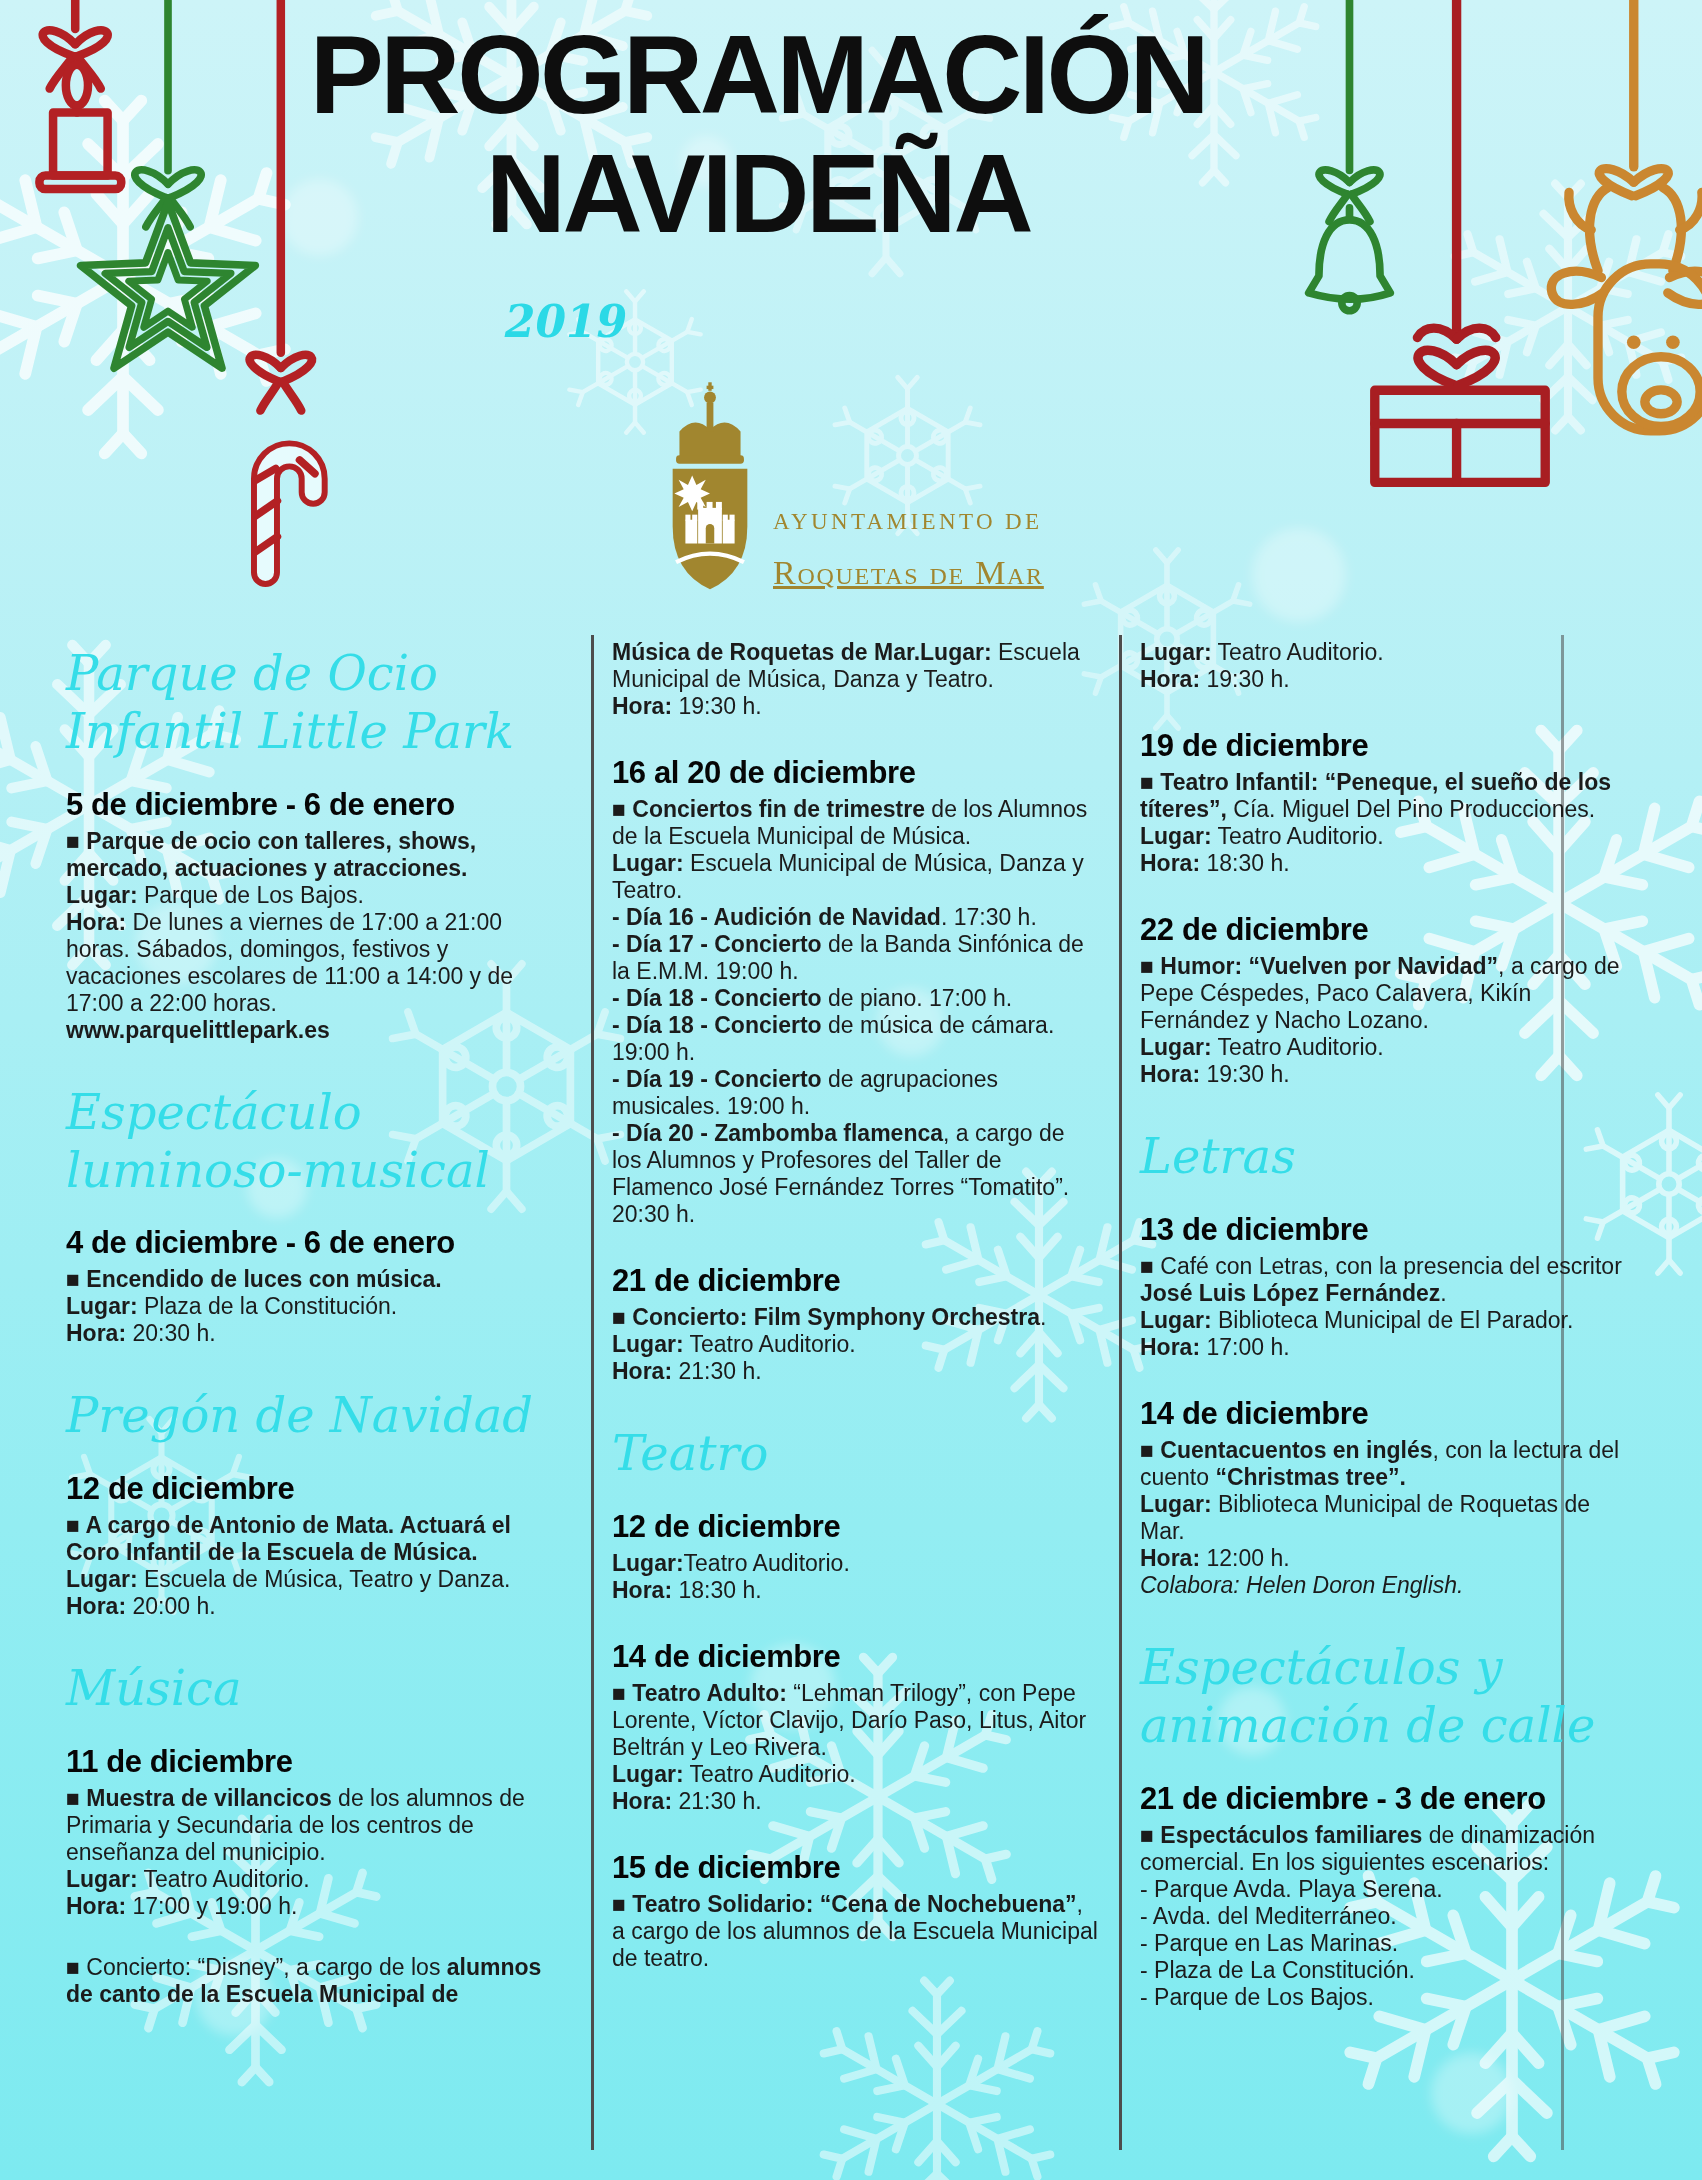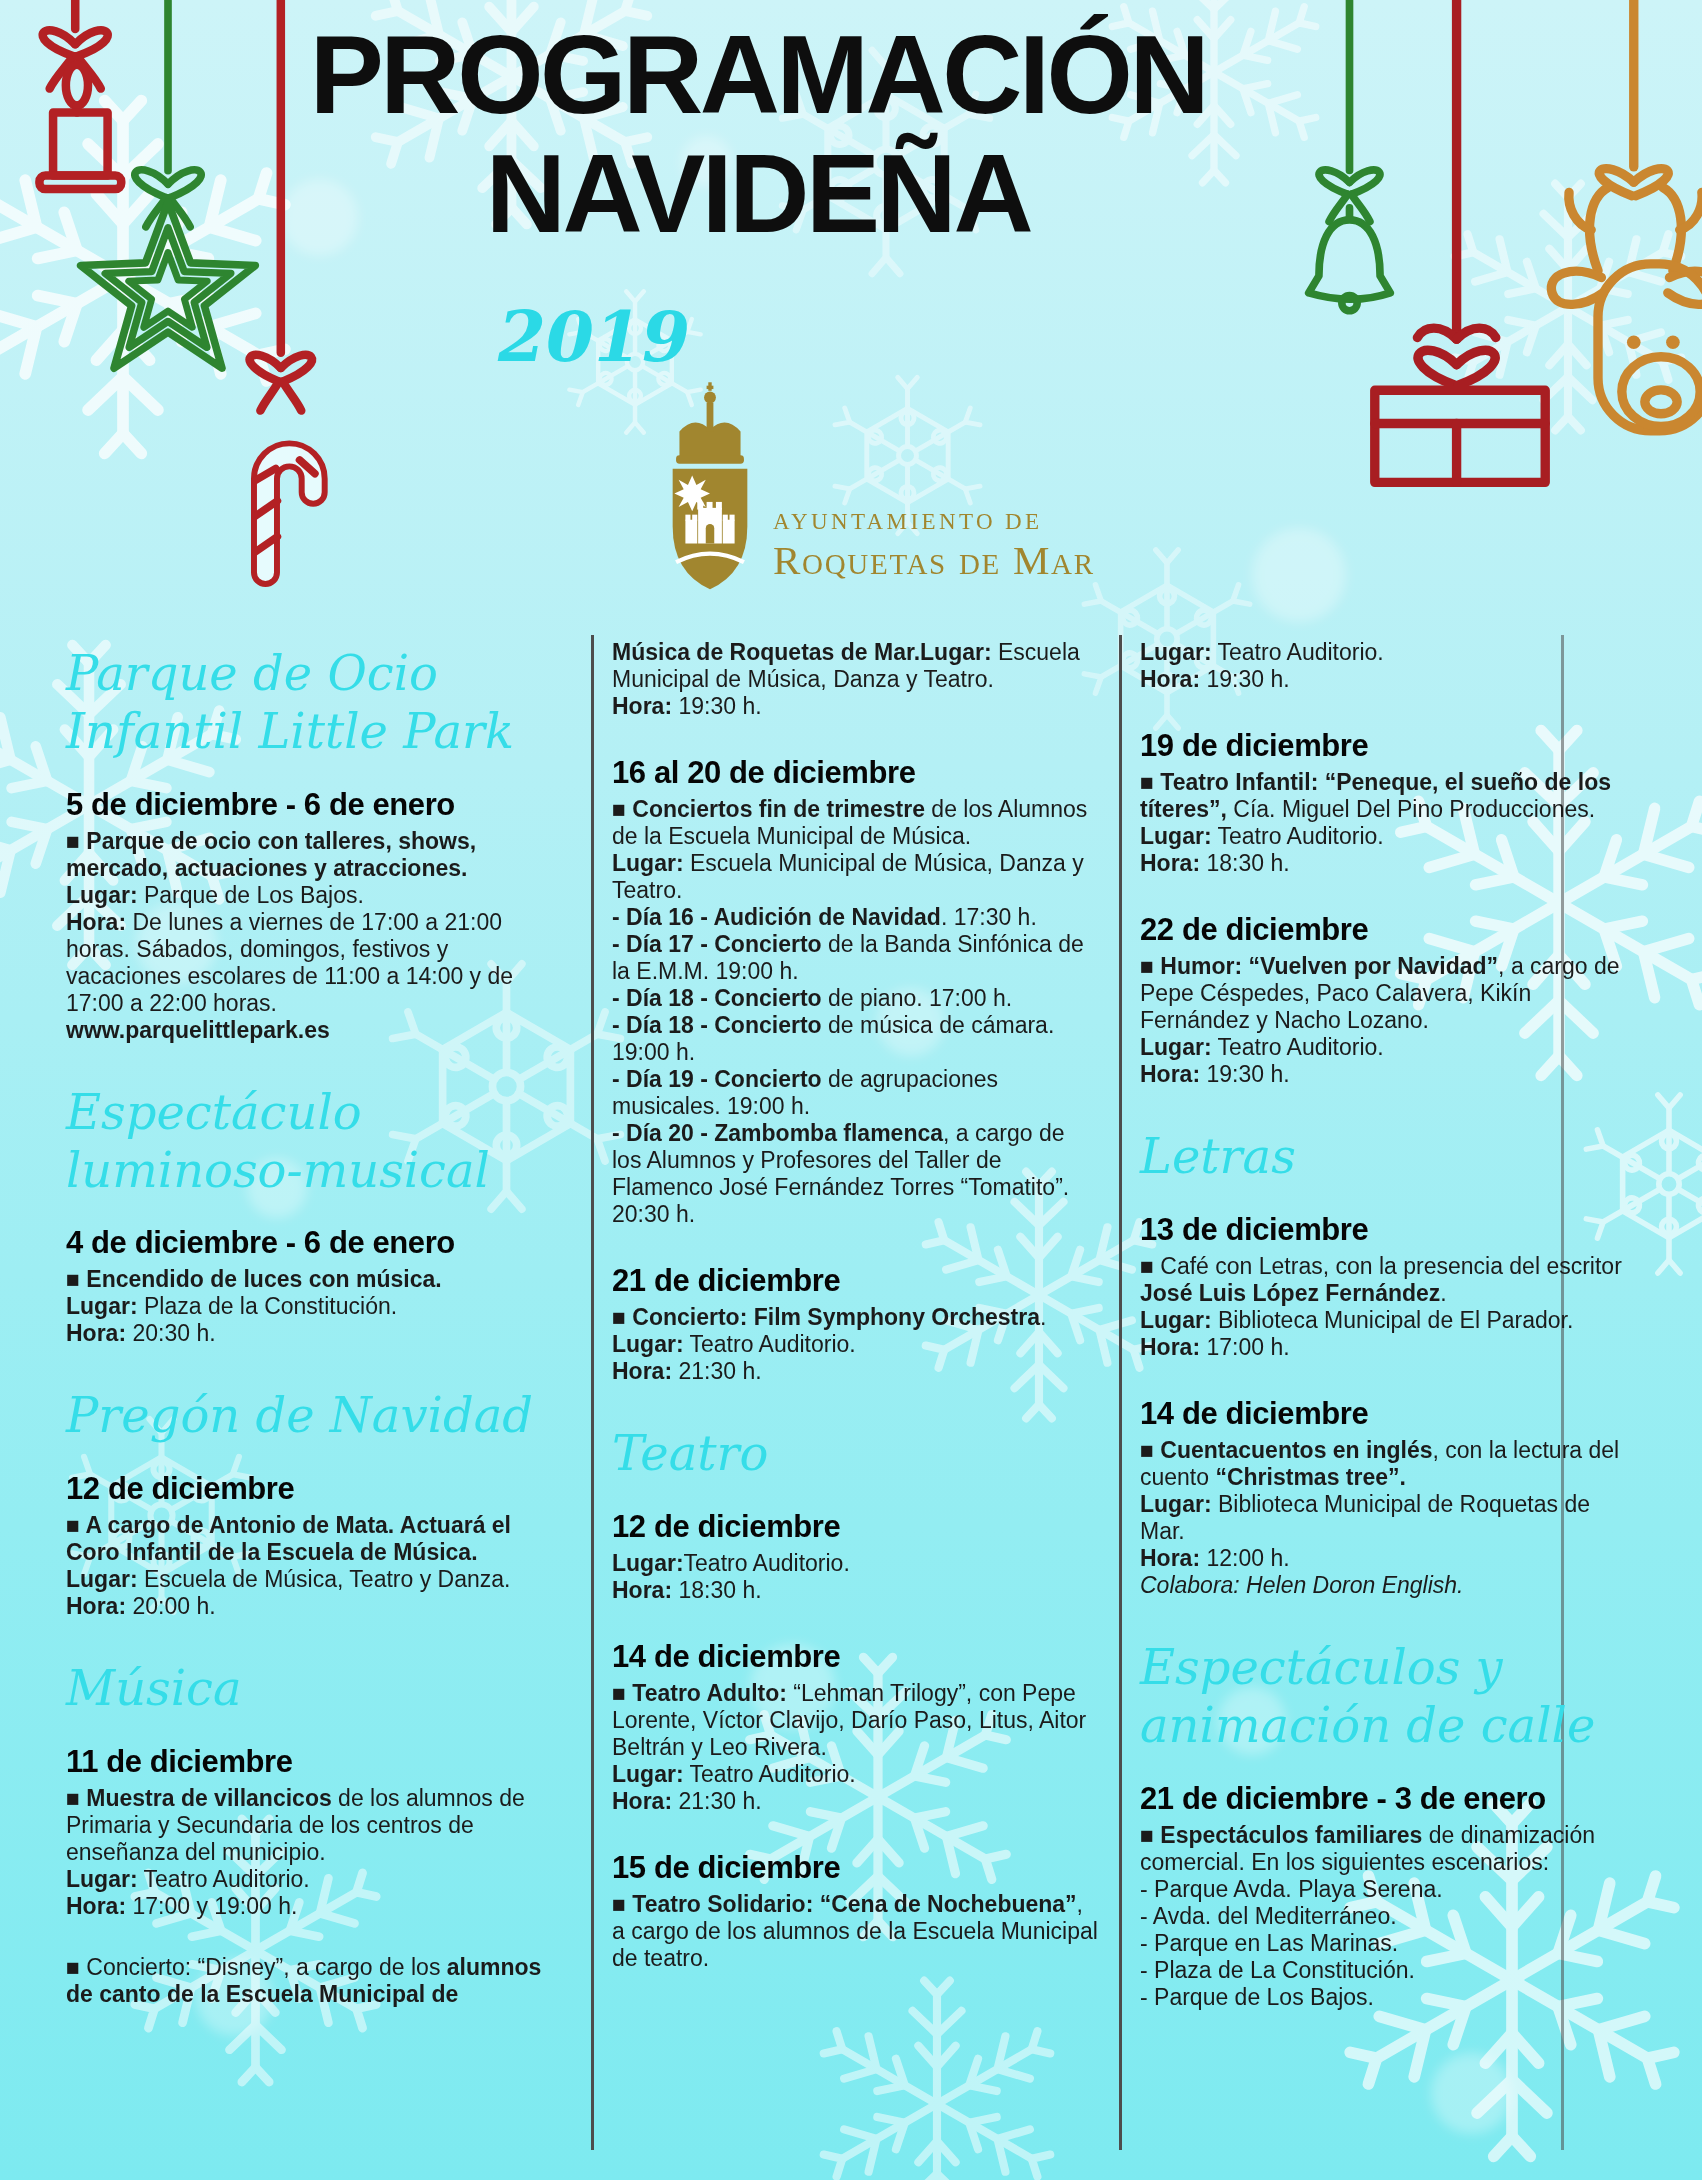--- a/index.html
+++ b/index.html
@@ -7,26 +7,26 @@
   #page{position:absolute;left:0;top:0;width:1703px;height:2181px;overflow:hidden;
         background:linear-gradient(180deg,#cdf4f8 0%,#b4f0f5 35%,#93edf2 70%,#7deaf0 100%);}
   svg{display:block}
   .flake{position:absolute;pointer-events:none;}
   .bokeh{position:absolute;border-radius:50%;background:rgba(255,255,255,.30);filter:blur(6px);pointer-events:none;}
   .orn{position:absolute;pointer-events:none;}
   
   #title{position:absolute;left:0;top:16px;width:1516px;text-align:center;color:#0e0e0e;
          font-weight:bold;font-size:111px;line-height:119px;letter-spacing:-3.4px;}
   #year{position:absolute;left:498px;top:296px;width:136px;text-align:center;color:#2bd9e6;
-        font-family:"DejaVu Serif",serif;font-style:italic;font-weight:bold;font-size:69px;}
+        font-family:"DejaVu Serif",serif;font-style:italic;font-weight:bold;font-size:44px;}
   
   #logo-shield{position:absolute;left:654px;top:380px;}
   #logo-text{position:absolute;left:773px;top:509px;color:#a1862f;}
   #logo-text .l1{font-family:"Liberation Serif",serif;font-size:23px;letter-spacing:3.4px;}
-  #logo-text .l2{font-family:"Liberation Serif",serif;font-variant:small-caps;font-size:41px;letter-spacing:1.7px;margin-top:1px;}
+  #logo-text .l2{font-family:"Liberation Serif",serif;font-variant:small-caps;font-size:34px;letter-spacing:1.7px;margin-top:19px;text-decoration:underline;}
   
   .vdiv{position:absolute;top:635px;width:2.6px;height:1515px;background:#4d4d4d;}
   .col{position:absolute;top:639px;}
   #col0{left:66px;width:501px;}
   #col1{left:612px;width:487px;}
   #col2{left:1140px;width:490px;}
   .heading{font-family:"DejaVu Serif",serif;font-style:italic;font-weight:normal;color:#35dde8;
            font-size:48px;line-height:58px;margin:39px 0 25.6px 0;}
   .col .heading:first-child{margin-top:5.1px;}
   .event{margin:0 0 34px 0;color:#1b1b1b;}

